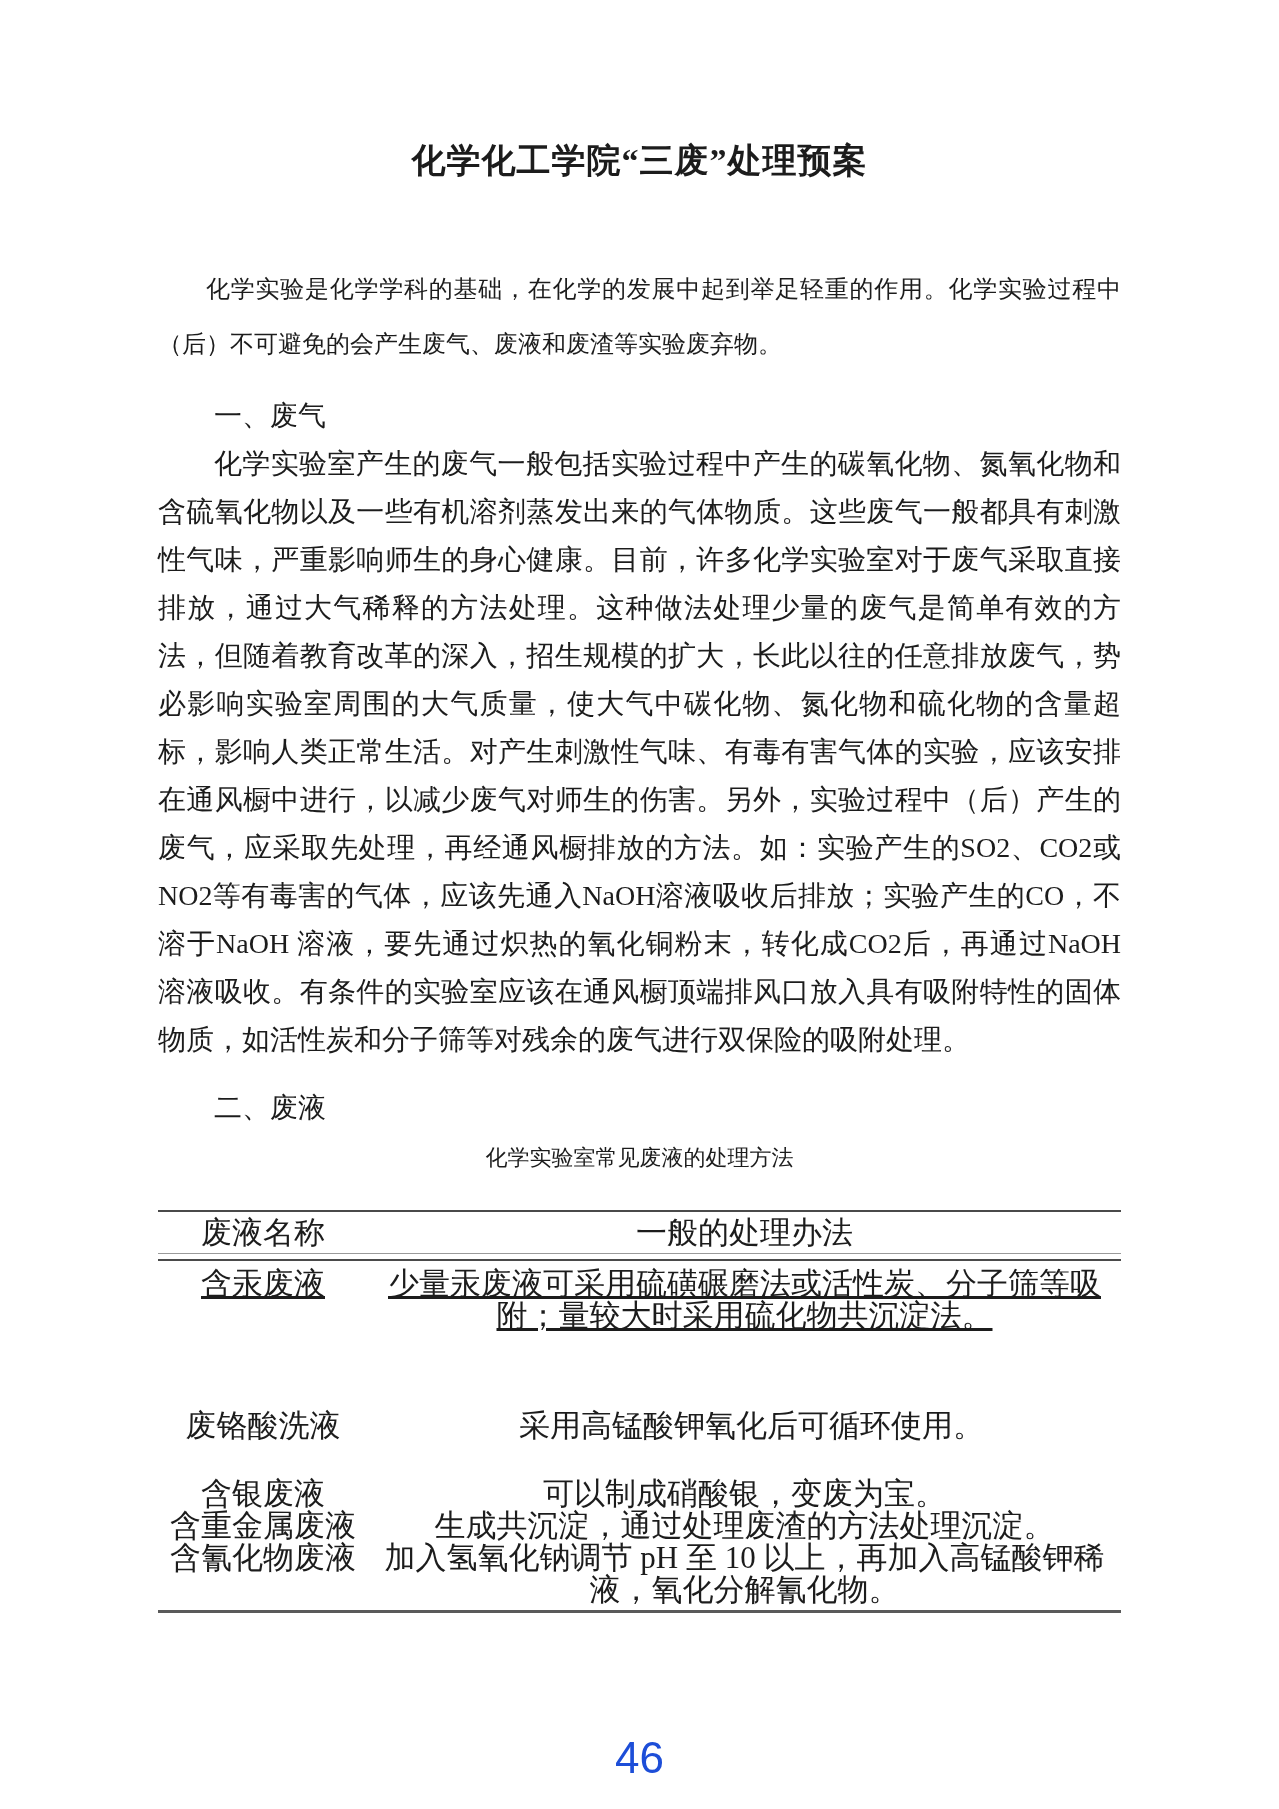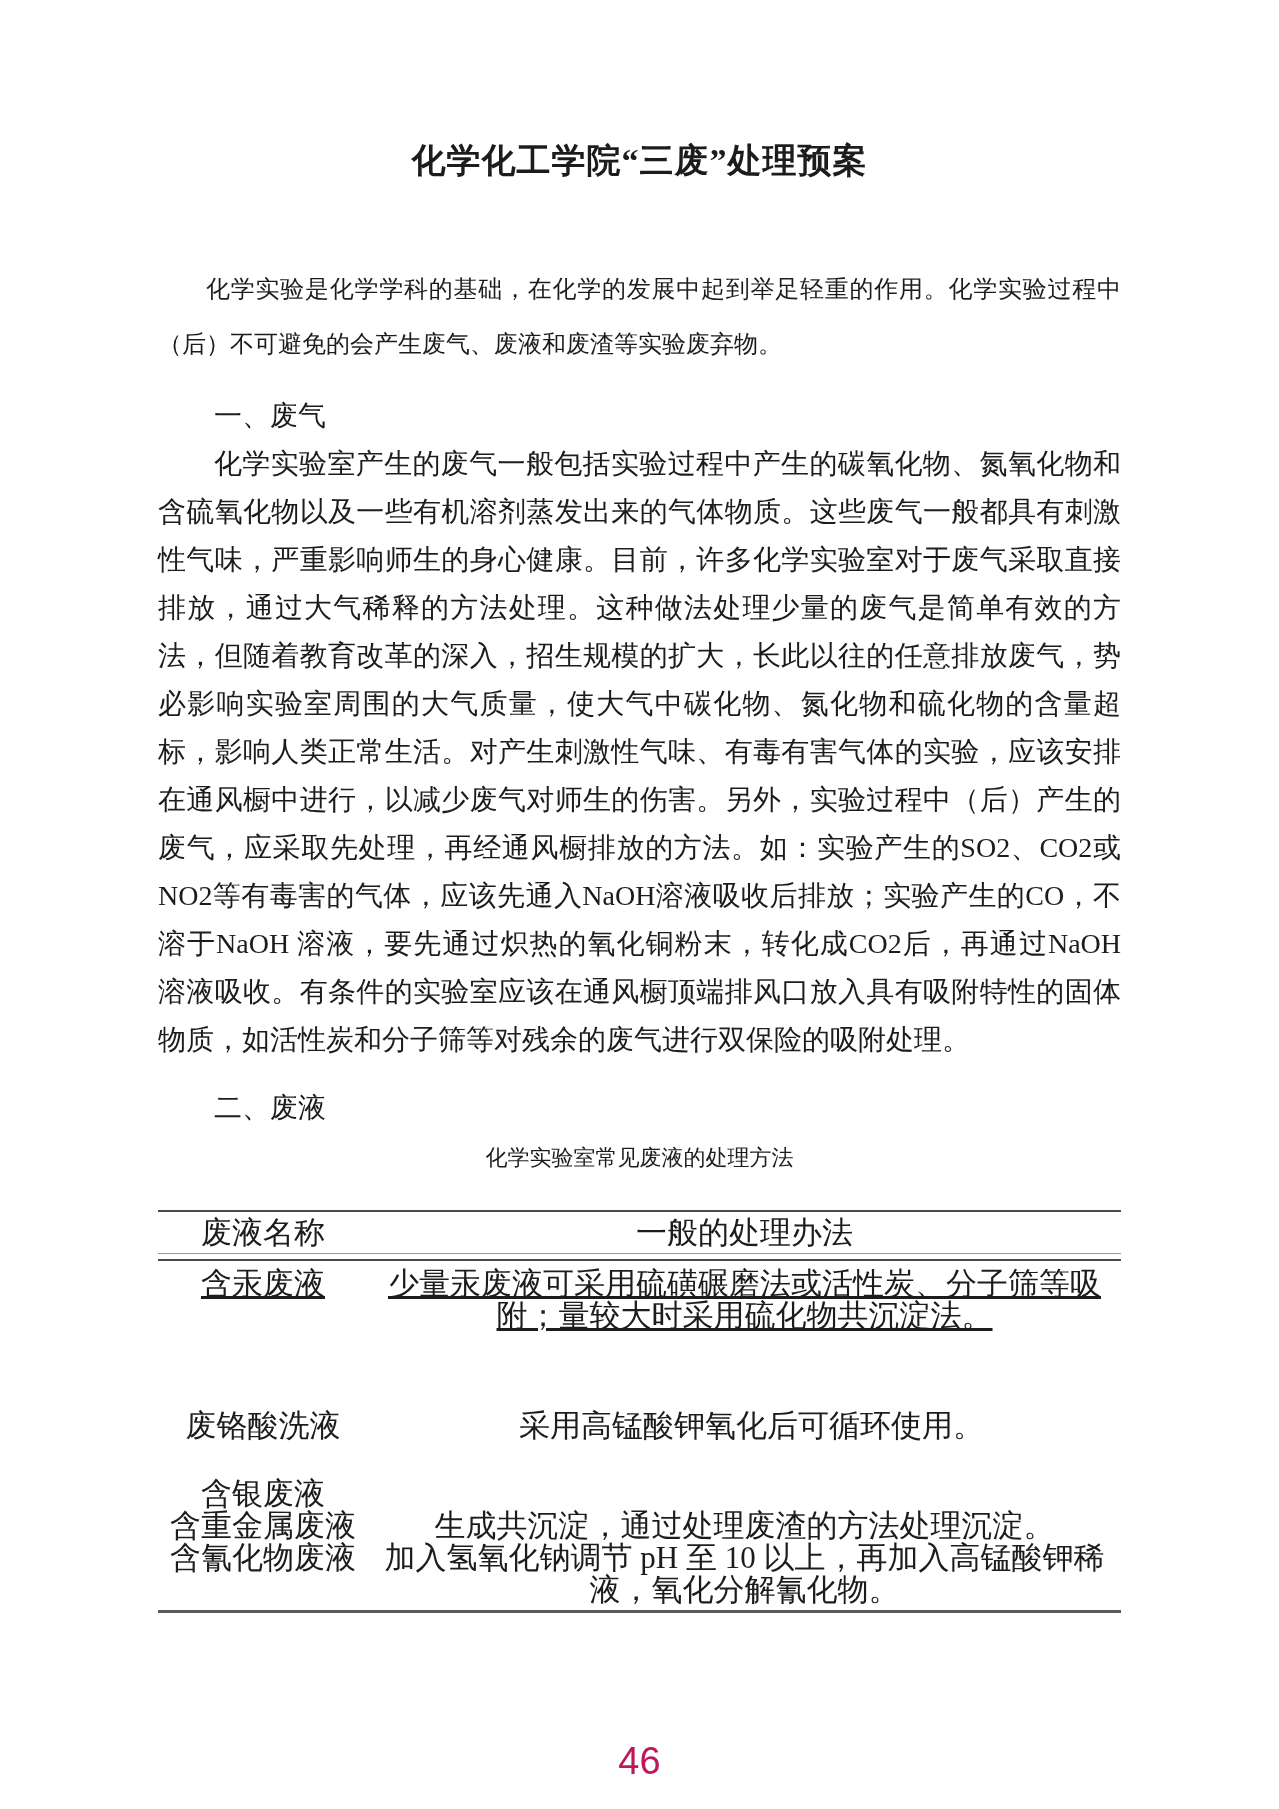--- a/index.html
+++ b/index.html
@@ -82,22 +82,22 @@
     background: #5a5a5a;
     margin-top: 4px;
   }
   .page-number {
     position: absolute;
     bottom: 26px;
     left: 0;
     width: 100%;
     text-align: center;
     font-family: "Liberation Sans", "DejaVu Sans", sans-serif;
-    font-size: 38px;
-    color: #be185d;
+    font-size: 44px;
+    color: #1d4ed8;
   }
 </style>
 </head>
 <body>
 
 <div class="page">
 
   <h1 class="doc-title">化学化工学院“三废”处理预案</h1>
 
   <p class="intro">化学实验是化学学科的基础，在化学的发展中起到举足轻重的作用。化学实验过程中（后）不可避免的会产生废气、废液和废渣等实验废弃物。</p>
@@ -123,20 +123,21 @@
       <div class="col-method">少量汞废液可采用硫磺碾磨法或活性炭、分子筛等吸附；量较大时采用硫化物共沉淀法。</div>
     </div>
 
     <div class="tbl-row row-sp-md">
       <div class="col-name">废铬酸洗液</div>
       <div class="col-method">采用高锰酸钾氧化后可循环使用。</div>
     </div>
 
     <div class="tbl-row">
       <div class="col-name">含银废液</div>
+      <div class="col-method">可以制成硝酸银，变废为宝。</div>
     </div>
 
     <div class="tbl-row">
       <div class="col-name">含重金属废液</div>
       <div class="col-method">生成共沉淀，通过处理废渣的方法处理沉淀。</div>
     </div>
 
     <div class="tbl-row">
       <div class="col-name">含氰化物废液</div>
       <div class="col-method">加入氢氧化钠调节 pH 至 10 以上，再加入高锰酸钾稀液，氧化分解氰化物。</div>

